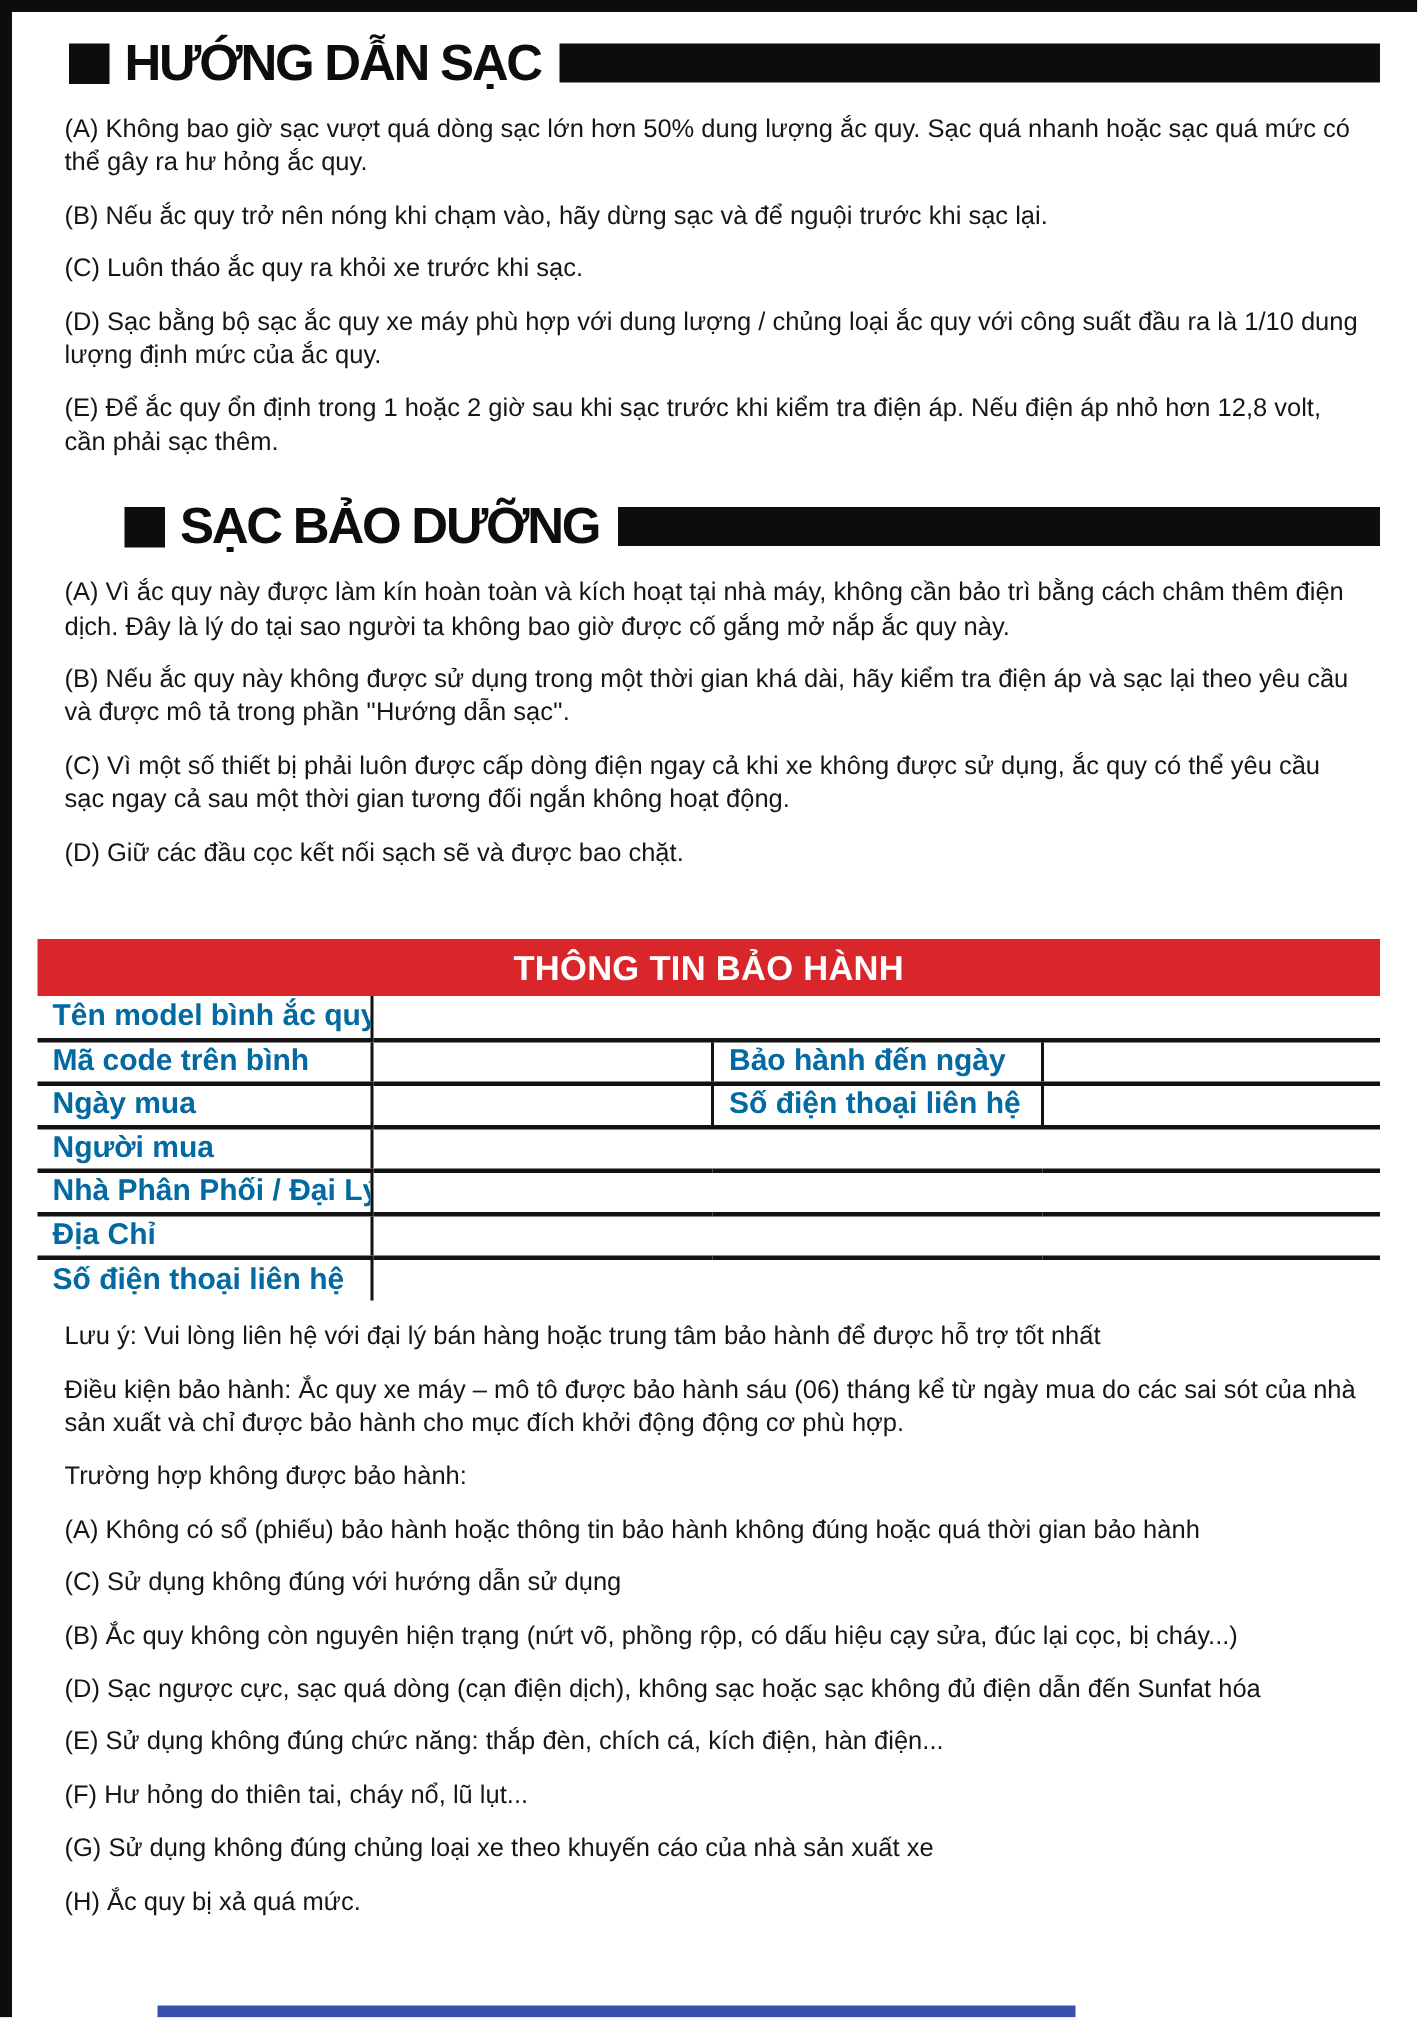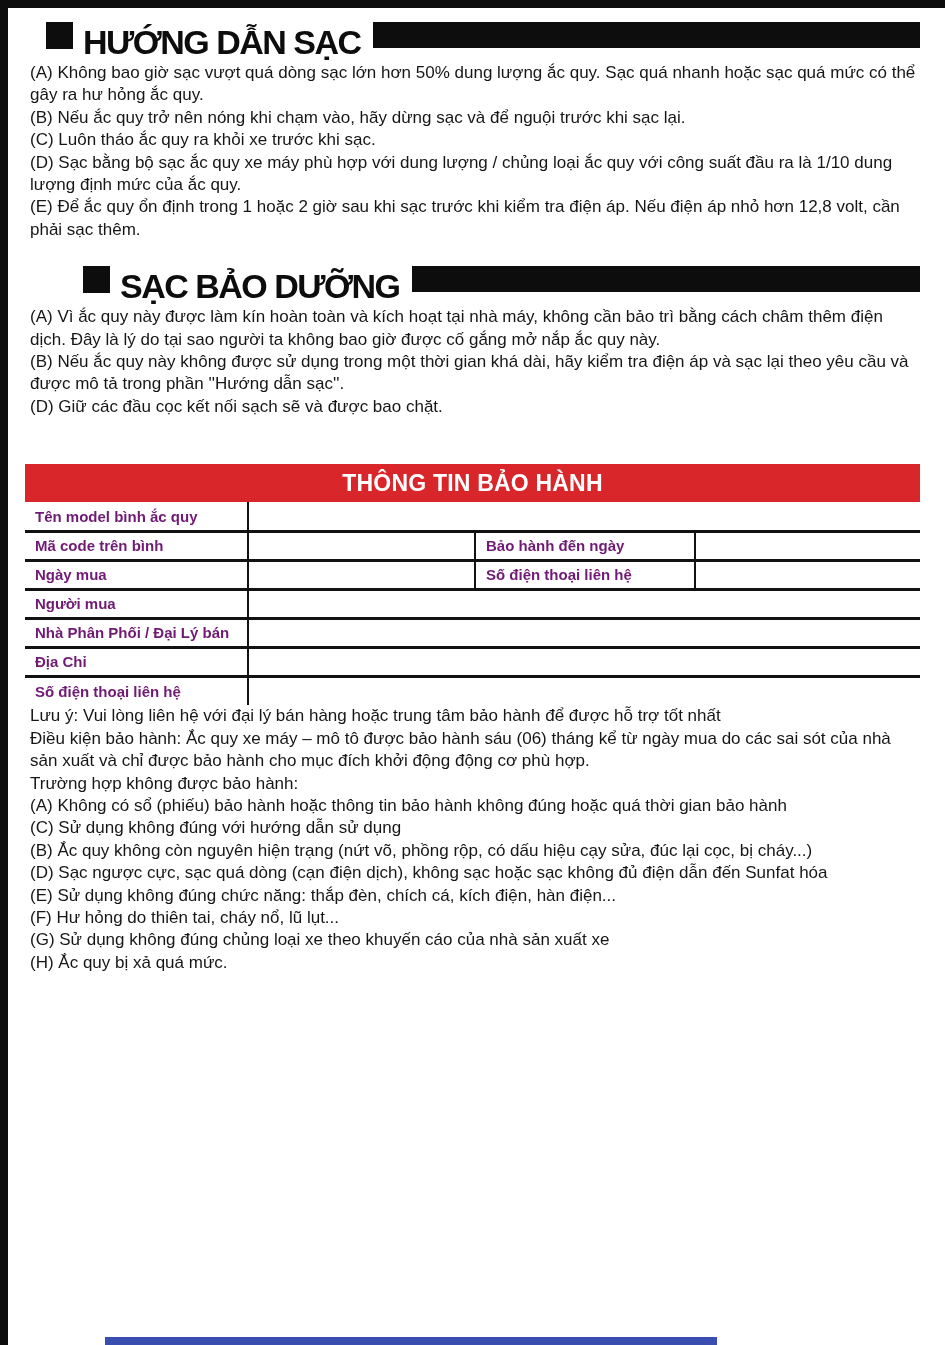--- a/index.html
+++ b/index.html
@@ -10,43 +10,43 @@
     height: 1345px;
     background: #ffffff;
     overflow: hidden;
     font-family: "Liberation Sans", sans-serif;
     color: #141414;
   }
   .edge-top  { position: absolute; top: 0; left: 0; width: 100%; height: 8px; background: #0d0d0d; }
   .edge-left { position: absolute; top: 0; left: 0; width: 8px; height: 100%; background: #0d0d0d; }
   .content { position: absolute; top: 8px; left: 8px; right: 0; padding: 0 25px 0 22px; }
 
-  .section-header { display: flex; align-items: flex-start; padding-left: 16px; }
+  .section-header { display: flex; align-items: center; padding-left: 16px; }
   .sec1 { margin-top: 14px; }
   .sec2 { margin-top: 25px; margin-left: 37px; }
   .sq { width: 27px; height: 27px; background: #0d0d0d; margin-right: 10px; flex: none; }
   .section-title {
     font-size: 34px; font-weight: 700; line-height: 40px;
     letter-spacing: -1.5px; white-space: nowrap; color: #0d0d0d;
   }
   .hbar { flex: 1; height: 26px; background: #0d0d0d; margin-left: 12px; min-width: 40px; }
 
-  p.body { margin: 0; font-size: 17px; line-height: 22.4px; color: #161616; }
+  p.body { margin: 13px; font-size: 17px; line-height: 22.4px; color: #161616; }
   .after-header { margin-top: 5px; }
 
   .table-wrap { margin-top: 46px; margin-left: -5px; width: 895px; }
   .red-head {
     height: 38px; background: #d9262b; color: #ffffff;
     font-weight: 700; font-size: 23px; letter-spacing: 0.2px;
     display: flex; align-items: center; justify-content: center;
   }
   table.warranty { border-collapse: collapse; width: 100%; table-layout: fixed; }
   table.warranty td {
     height: 29px; padding: 0 4px 0 10px;
-    font-size: 15px; font-weight: 700; color: #701a75;
+    font-size: 20px; font-weight: 700; color: #0369a1;
     border-bottom: 3px solid #121212;
     overflow: hidden; white-space: nowrap;
   }
   table.warranty tr:last-child td { border-bottom: none; }
   td.vr { border-right: 2px solid #121212; }
 
   .note      { margin-top: 21px; }
   .cond      { margin-top: 22px; }
   .excl-head { margin-top: 31px; }
 
@@ -75,20 +75,21 @@
     <p class="body">(D) Sạc bằng bộ sạc ắc quy xe máy phù hợp với dung lượng / chủng loại ắc quy với công suất đầu ra là 1/10 dung lượng định mức của ắc quy.</p>
     <p class="body">(E) Để ắc quy ổn định trong 1 hoặc 2 giờ sau khi sạc trước khi kiểm tra điện áp. Nếu điện áp nhỏ hơn 12,8 volt, cần phải sạc thêm.</p>
 
     <div class="section-header sec2">
       <div class="sq"></div>
       <div class="section-title">SẠC BẢO DƯỠNG</div>
       <div class="hbar"></div>
     </div>
     <p class="body after-header">(A) Vì ắc quy này được làm kín hoàn toàn và kích hoạt tại nhà máy, không cần bảo trì bằng cách châm thêm điện dịch.  Đây là lý do tại sao người ta không bao giờ được cố gắng mở nắp ắc quy này.</p>
     <p class="body">(B) Nếu ắc quy này không được sử dụng trong một thời gian khá dài, hãy kiểm tra điện áp và sạc lại theo yêu cầu và được mô tả trong phần ''Hướng dẫn sạc''.</p>
+    <p class="body">(C) Vì một số thiết bị phải luôn được cấp dòng điện ngay cả khi xe không được sử dụng, ắc quy có thể yêu cầu sạc ngay cả sau một thời gian tương đối ngắn không hoạt động.</p>
     <p class="body">(D) Giữ các đầu cọc kết nối sạch sẽ và được bao chặt.</p>
 
     <div class="table-wrap">
       <div class="red-head">THÔNG TIN BẢO HÀNH</div>
       <table class="warranty">
         <colgroup>
           <col style="width:223px">
             <col style="width:227px">
             <col style="width:220px">
             <col style="width:225px">

